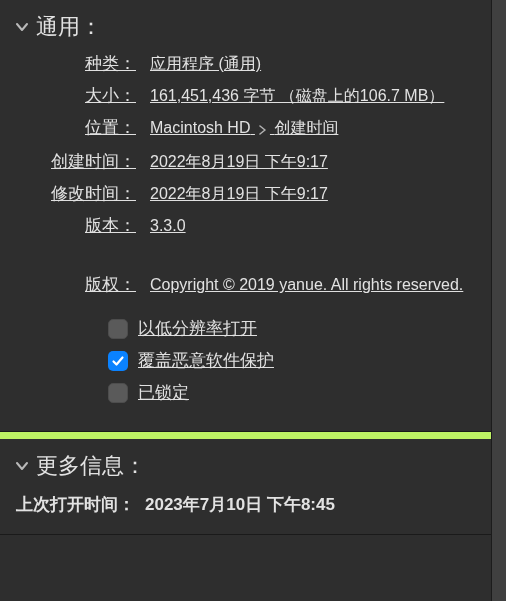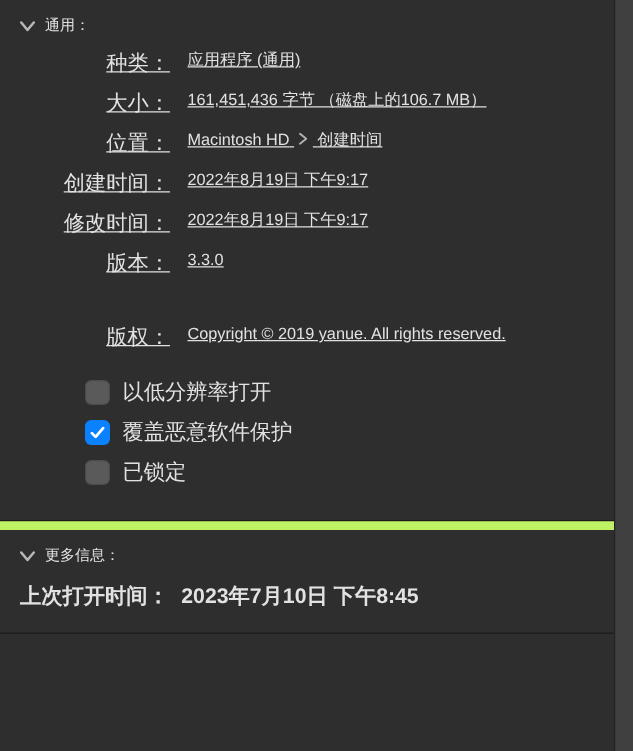--- a/index.html
+++ b/index.html
@@ -23,47 +23,48 @@
     align-items: center;
     padding: 2px 16px;
     cursor: default;
   }
   .disclosure {
     display: inline-block;
     margin-right: 8px;
   }
   .disclosure svg { display:block; }
   .section-title {
-    font-size: 12px;
+    font-size: 22px;
     color: #e2e2e2;
   }
   .kv-grid {
     display: grid;
     grid-template-columns: 128px 1fr;
     column-gap: 14px;
     row-gap: 9px;
     padding: 8px 20px 4px 8px;
     align-items: start;
     text-decoration: underline;
   }
   .k {
     text-align: right;
     font-size: 17px;
     color: #e2e2e2;
     white-space: nowrap;
   }
   .v {
-    font-size: 13px;
+    font-size: 16px;
     color: #e2e2e2;
     line-height: 1.45;
     word-break: break-word;
   }
   .spacer-row { height: 18px; }
   .checks {
-    padding: 8px 0 4px 68px;
+    padding: 8px 0 4px 108px;
+    text-decoration: underline;
   }
   .check-row {
     display: flex;
     align-items: center;
     margin: 9px 0;
   }
   .checkbox {
     width: 20px;
     height: 20px;
     border-radius: 5px;

